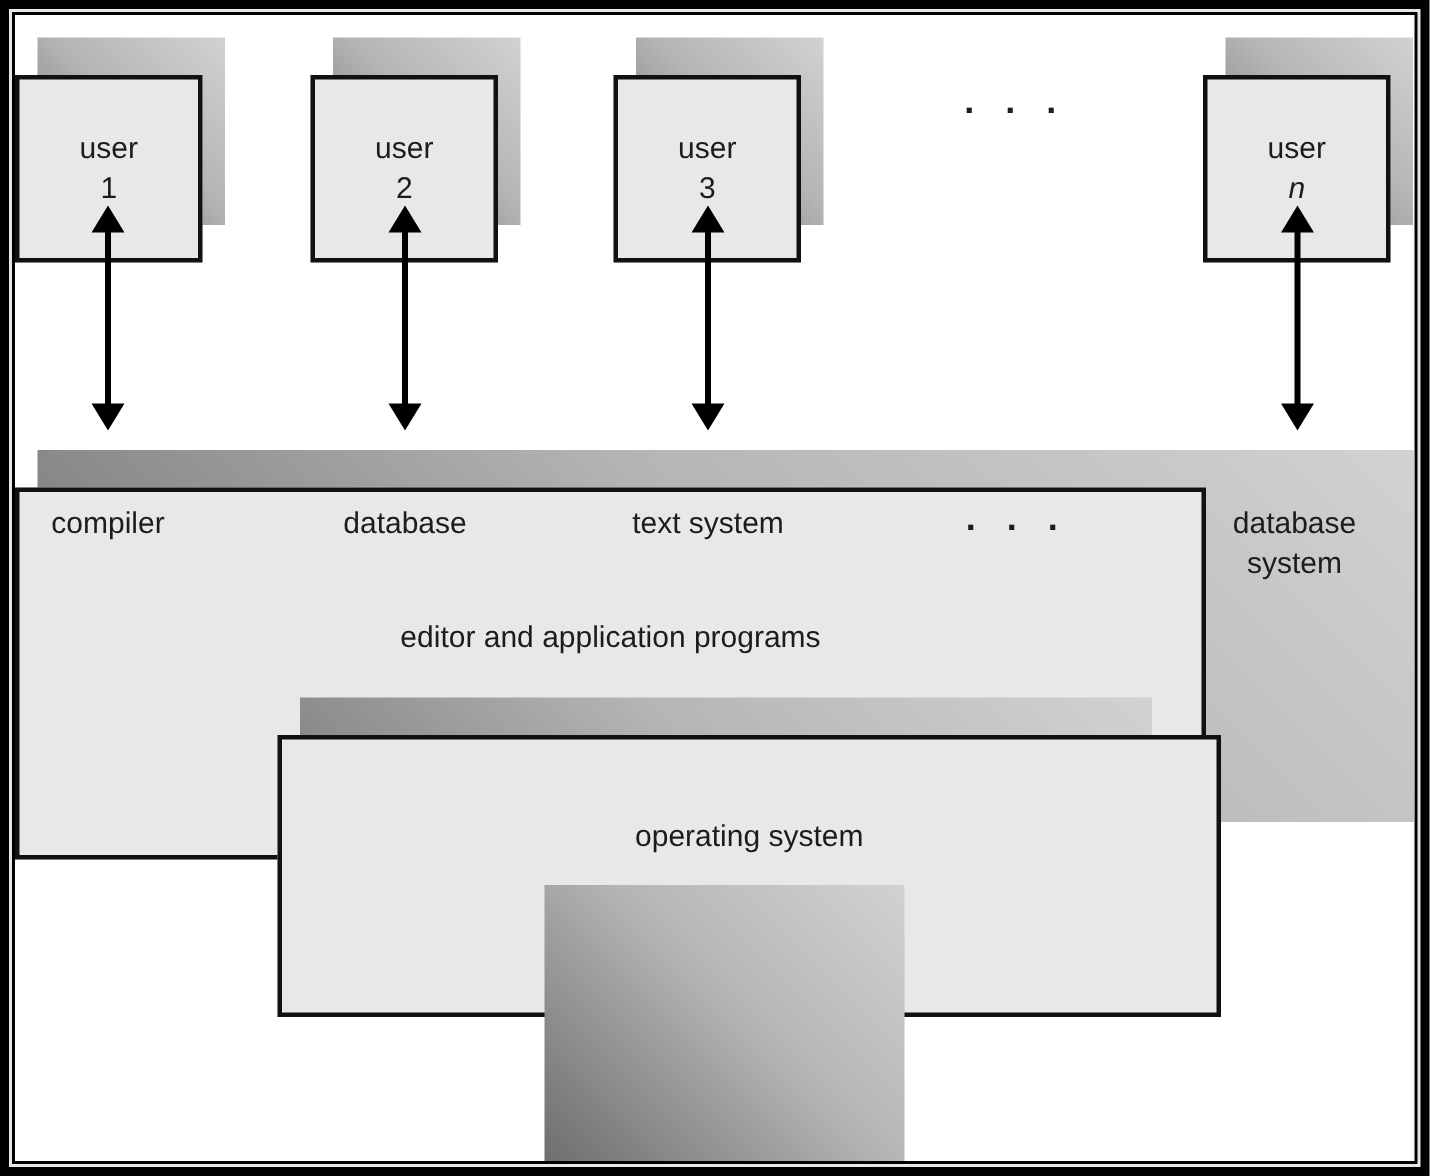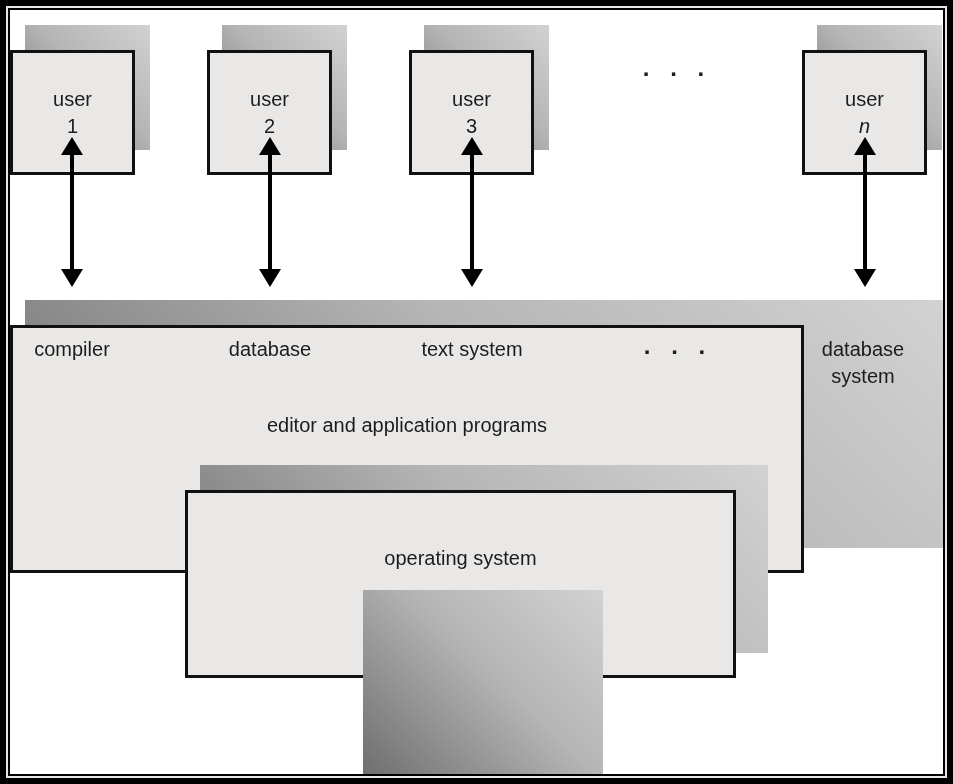--- a/index.html
+++ b/index.html
@@ -53,21 +53,21 @@
   .programs-shadow{left:15px;top:290px;width:918px;height:248px;}
   .prog-label{position:absolute;top:8px;transform:translateX(-50%);
               white-space:nowrap;text-align:center;}
   .pl-1{left:59px;} .pl-2{left:257px;} .pl-3{left:459px;} .pl-db{left:850px;}
   .prog-dots{position:absolute;left:665px;top:4px;transform:translateX(-50%);
              font-weight:bold;font-size:24px;letter-spacing:7px;}
   .prog-label span{display:block;}
   .prog-title{position:absolute;left:0;width:100%;top:84px;text-align:center;}
 
   
-  .os{left:175px;top:440px;width:551px;height:188px;}
+  .os{left:175px;top:440px;width:629px;height:188px;}
   .os-shadow{left:190px;top:455px;width:568px;height:188px;}
   .os-label{position:absolute;left:0;width:100%;top:52px;text-align:center;}
 
   
   .hw{left:338px;top:565px;width:240px;height:185px;
       display:flex;align-items:center;justify-content:center;}
   .hw-shadow{left:353px;top:580px;width:240px;height:185px;}
 </style>
 </head>
 <body>

